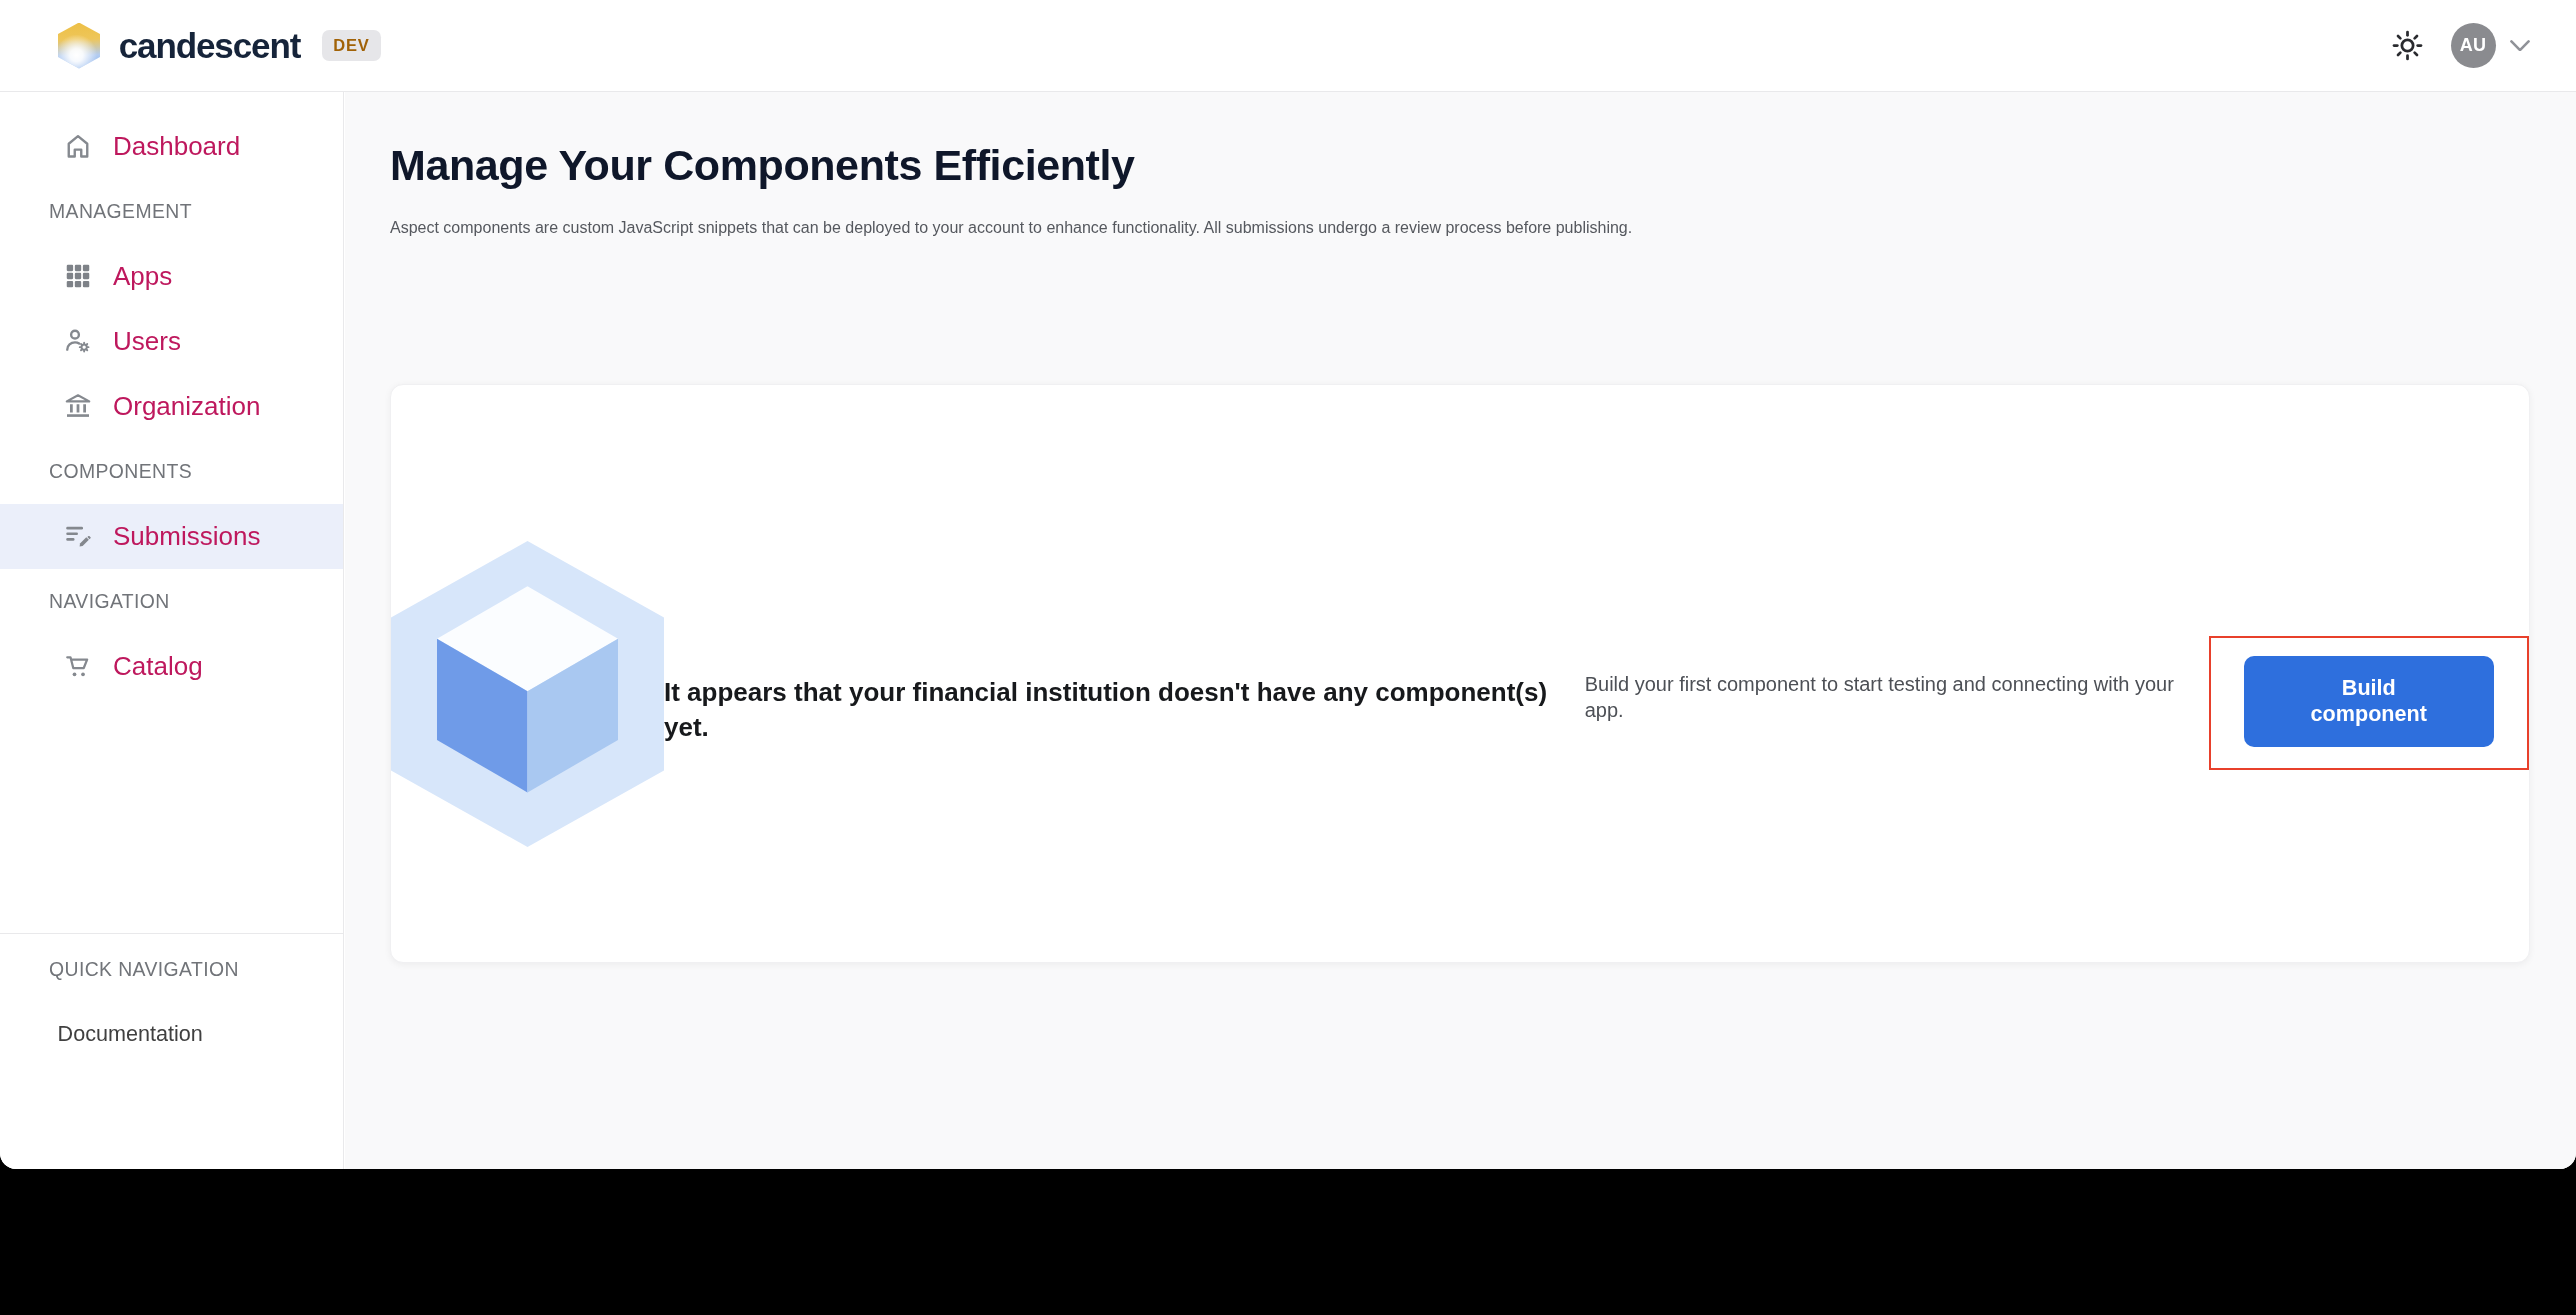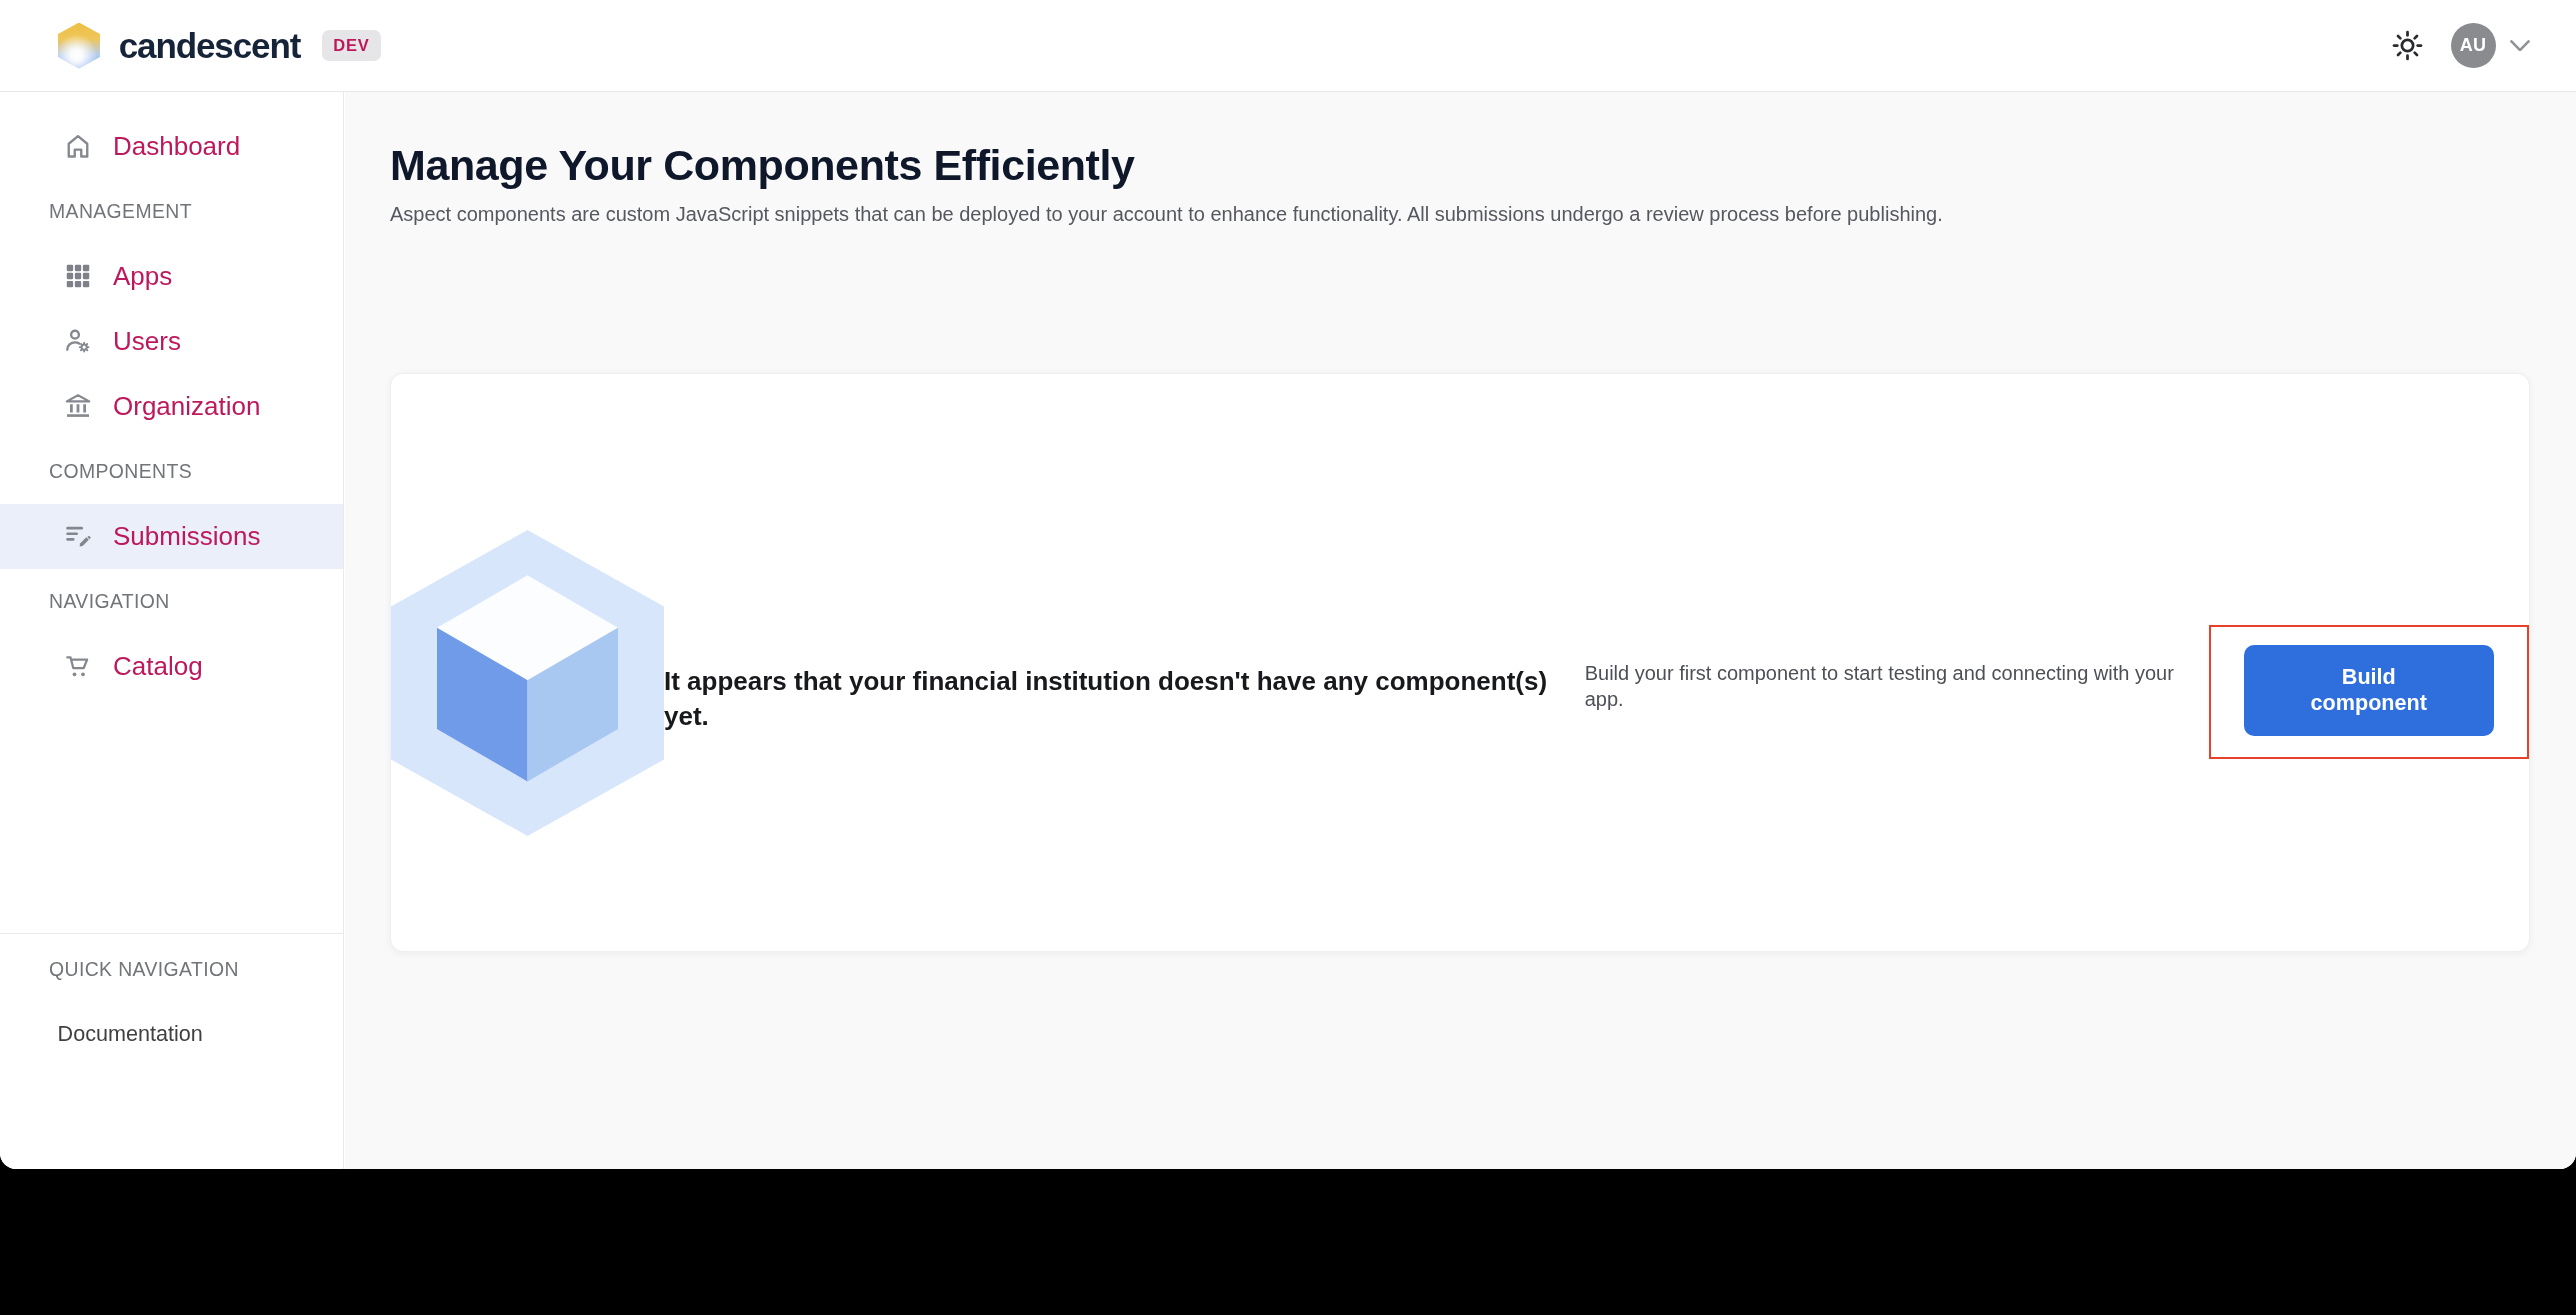--- a/index.html
+++ b/index.html
@@ -37,21 +37,21 @@
   }
   .wordmark {
     font-size: 35px;
     font-weight: 700;
     color: #16243a;
     letter-spacing: -1.1px;
   }
   .env-badge {
     margin-left: 2.9px;
     background: #e6e6e9;
-    color: #be185d;
+    color: #a16207;
     font-size: 16.5px;
     font-weight: 700;
     letter-spacing: 0.7px;
     padding: 5.8px 11.5px;
     border-radius: 7.2px;
   }
   .topbar-right { margin-left: auto; display: flex; align-items: center; gap: 27px; }
   .icon-btn { background: none; border: none; cursor: pointer; display: flex; align-items: center; }
   .avatar {
     width: 45px; height: 45px;
@@ -122,22 +122,22 @@
     padding: 49px 46px 0 45px;
     overflow: hidden;
   }
   .page-title {
     font-size: 43px;
     font-weight: 700;
     color: #0f172a;
     letter-spacing: -0.4px;
   }
   .page-subtitle {
-    margin-top: 13px;
-    font-size: 20px;
+    margin-top: 29px;
+    font-size: 16px;
     color: #55585e;
   }
   .card {
     margin-top: 147px;
     height: 579px;
     background: #ffffff;
     border: 0.7px solid #f0f0f2;
     border-radius: 13px;
     box-shadow: 0 1.4px 7.2px rgba(0,0,0,0.05);
     display: flex;

